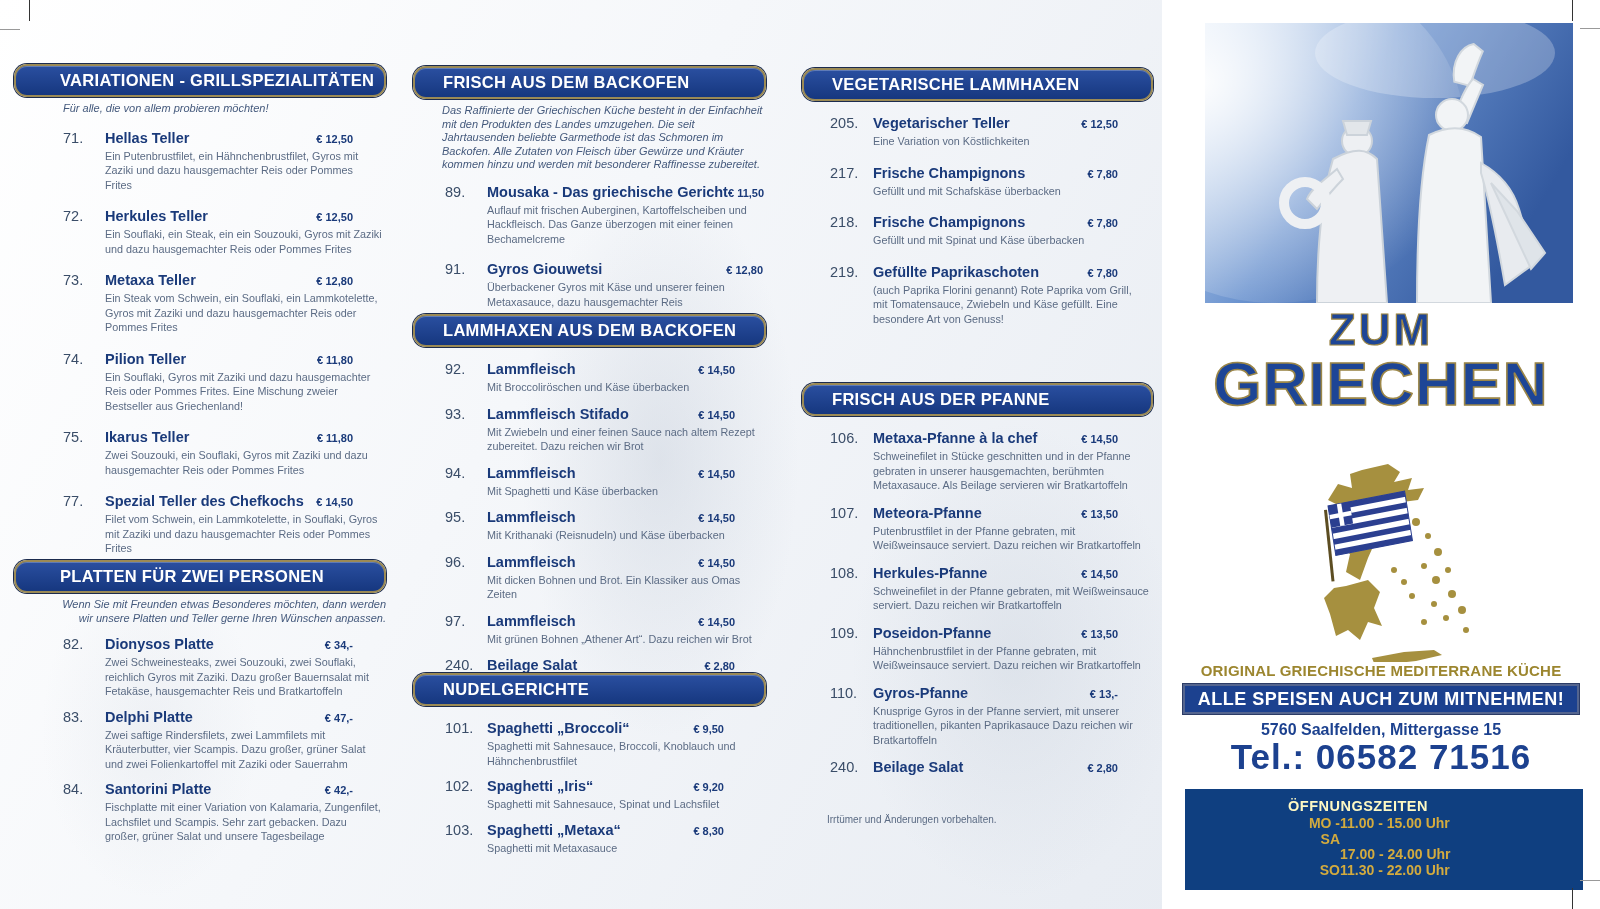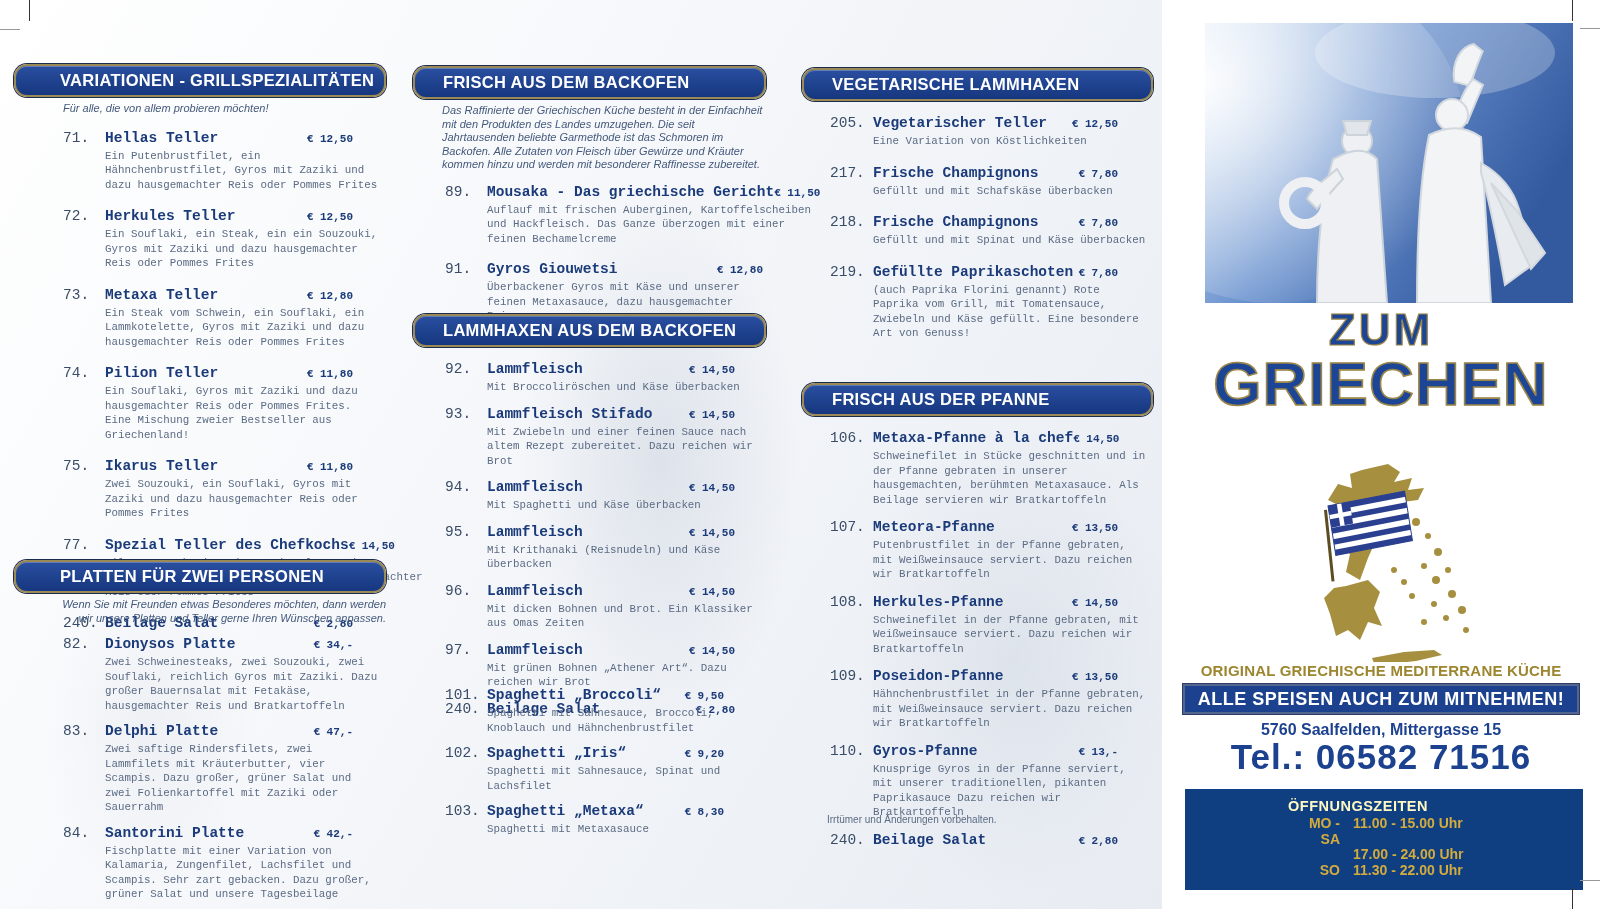--- a/index.html
+++ b/index.html
@@ -31,21 +31,21 @@
     color:#ffffff;font-weight:bold;font-size:16.5px;letter-spacing:.3px;
     padding:5px 6px 5px 44px;white-space:nowrap;
   }
   .col-mid .pill,.col-right .pill{padding-left:28px;}
   .intro{
     font-style:italic;color:#44597c;font-size:11px;line-height:13.5px;
     margin:5px 0 11px 0;padding-left:49px;
   }
   .col-mid .intro{padding-left:29px;}
   .items{margin-top:13px;}
-  .item{display:grid;grid-template-columns:42px 1fr auto;align-items:baseline;font-family:Liberation Mono, monospace;}
+  .item{display:grid;grid-template-columns:42px 1fr auto;align-items:baseline;}
   .col-left .item{padding-left:49px;margin-bottom:15px;}
   .sec-platten .item{margin-bottom:9px;}
   .col-mid .item{padding-left:32px;}
   .sec-backofen .item{margin-bottom:14px;}
   .sec-lammhaxen .item{margin-bottom:10px;}
   .sec-nudel .item{margin-bottom:9px;}
   .col-right .item{padding-left:28px;grid-template-columns:43px 1fr auto;}
   .sec-veget .item{margin-bottom:15px;}
   .sec-pfanne .item{margin-bottom:11px;}
   .i-num{grid-column:1;color:#3a4d68;font-size:14.5px;font-weight:normal;}
@@ -78,21 +78,21 @@
           background:#1c418f;border:2px solid #54658f;box-shadow:0 0 0 1px #2c3c66;
           color:#ffffff;font-weight:bold;font-size:18px;letter-spacing:.5px;
           text-align:center;line-height:26px;white-space:nowrap;}
   .address{position:absolute;left:0;top:721px;width:438px;text-align:center;
            color:#1c418f;font-weight:bold;font-size:16px;}
   .phone{position:absolute;left:0;top:737px;width:438px;text-align:center;
          color:#1c418f;font-weight:bold;font-size:35px;letter-spacing:1px;}
   .hours-box{position:absolute;left:23px;top:789px;width:398px;height:101px;background:#0f3f80;}
   .hours-title{margin:9px 0 2px 103px;color:#fef9c3;font-weight:bold;font-size:14.5px;letter-spacing:.5px;}
   .hours-rows{margin-left:103px;}
-  .hours-row{display:grid;grid-template-columns:52px auto;column-gap:13px;}
+  .hours-row{display:grid;grid-template-columns:52px auto;}
   .h-label{color:#d3ab3e;font-weight:bold;font-size:14px;line-height:15.5px;text-align:right;}
   .h-time{color:#d3ab3e;font-weight:bold;font-size:14px;line-height:15.5px;}
 
   
   .cm{position:absolute;background:#555;}
   .cm-h{height:1px;width:20px;background:#999;}
   .cm-v{width:1px;height:21px;background:#333;}
 </style>
 </head>
 <body>
@@ -242,20 +242,21 @@
         <div class="item">
           <span class="i-num">240.</span>
           <span class="i-name">Beilage Salat</span>
           <span class="i-price">€ 2,80</span>
 
         </div>
       </div>
   </div>
 
   <div class="section col-mid sec-nudel" style="left:413px;top:673px;width:353px;">
+    <div class="pill">NUDELGERICHTE</div>
     <div class="items">
 
     <div class="item">
           <span class="i-num">101.</span>
           <span class="i-name">Spaghetti „Broccoli“</span>
           <span class="i-price">€ 9,50</span>
           <span class="i-desc">Spaghetti mit Sahnesauce, Broccoli, Knoblauch und Hähnchenbrustfilet</span>
         </div>
         <div class="item">
           <span class="i-num">102.</span>

